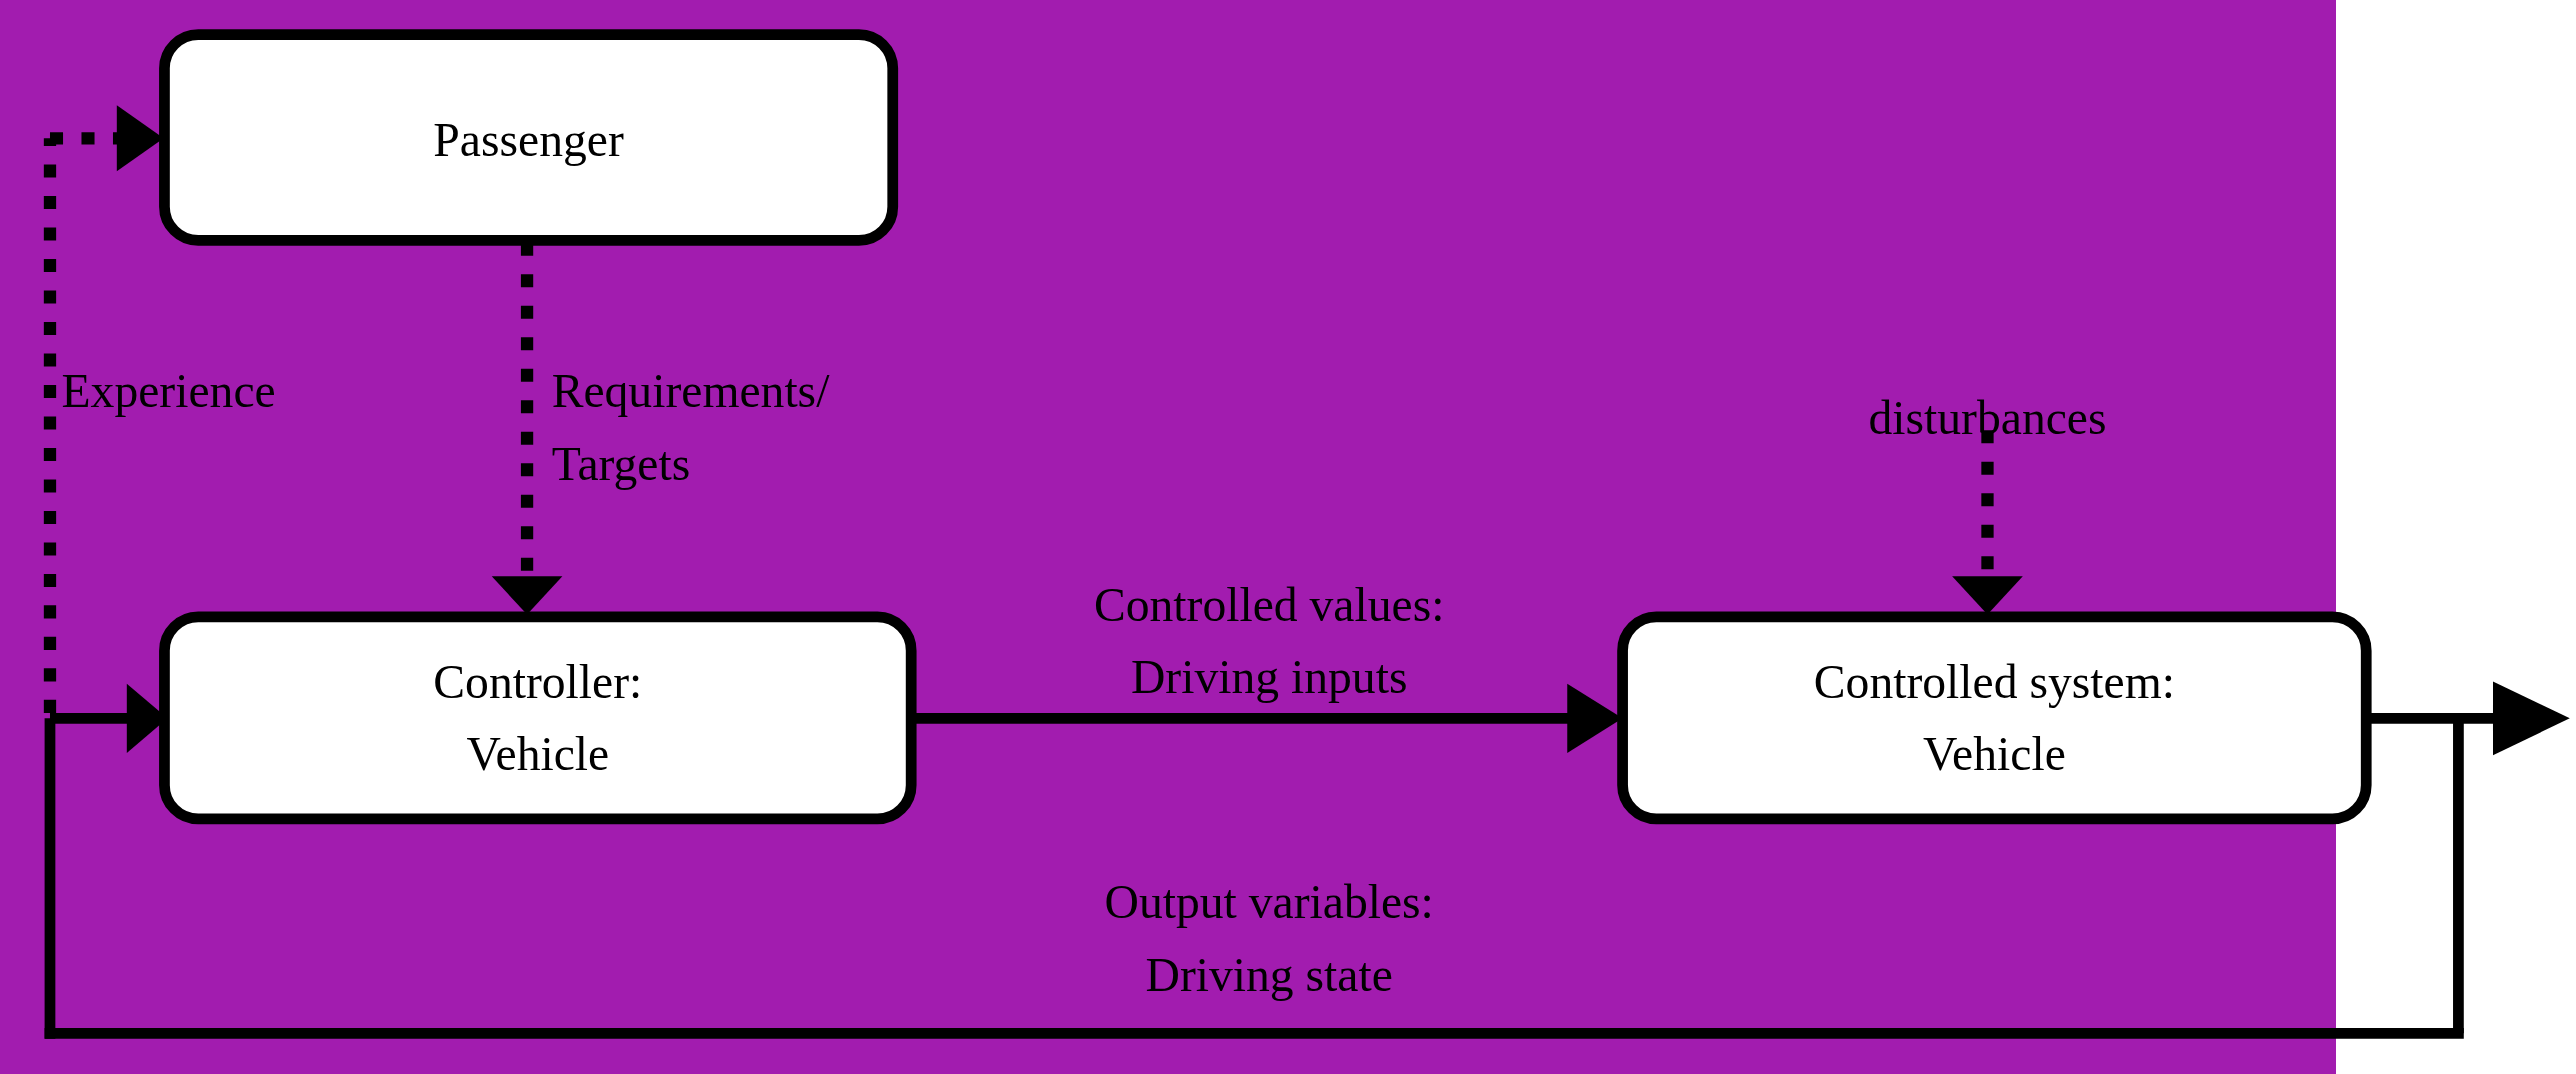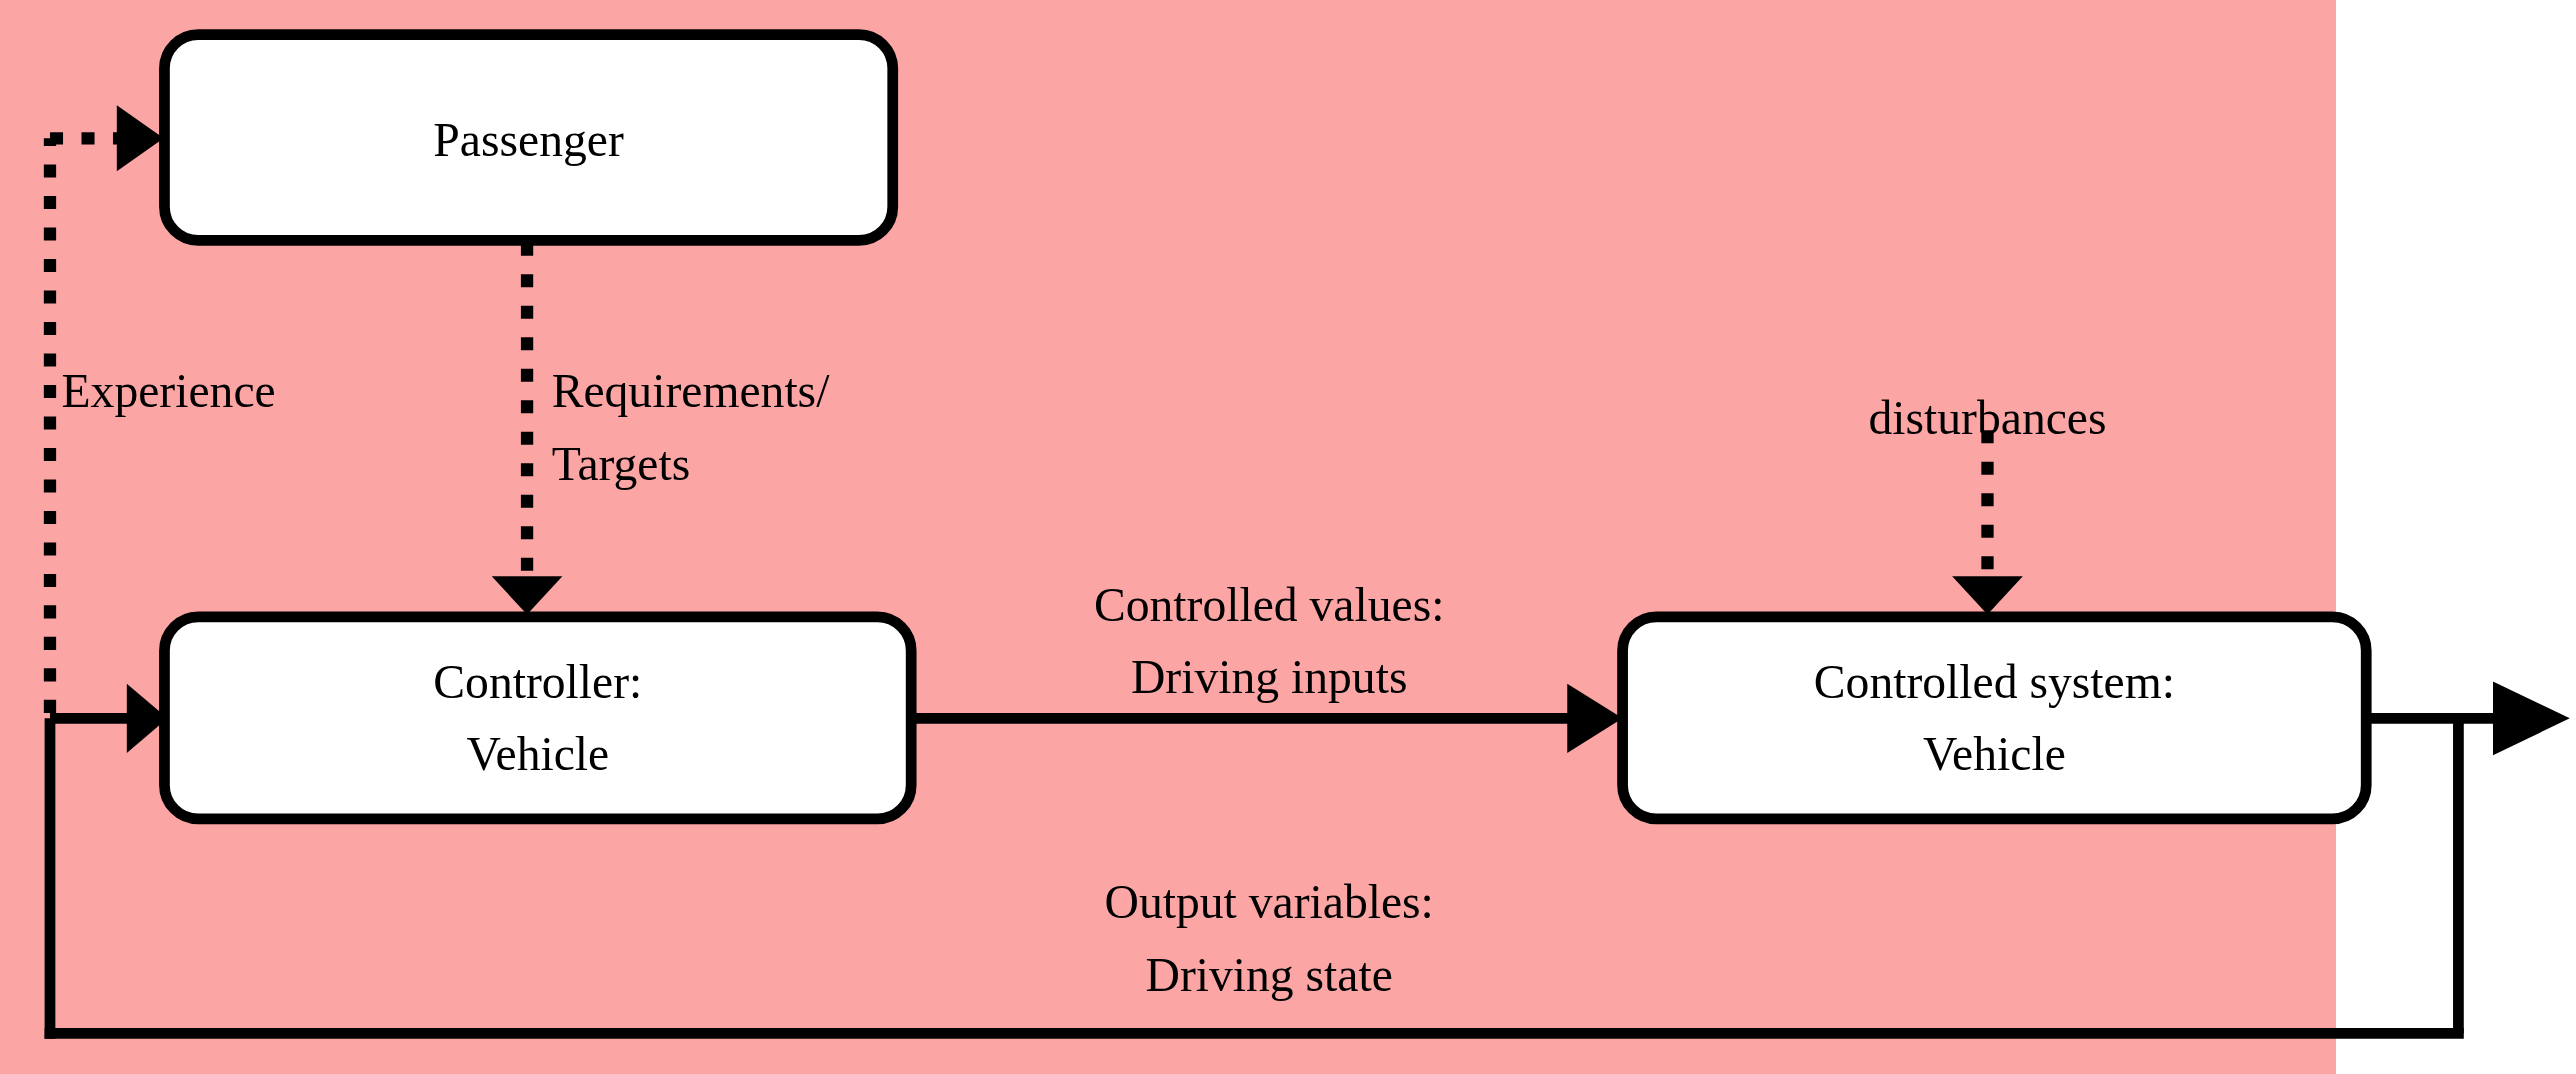--- a/index.html
+++ b/index.html
@@ -10,21 +10,21 @@
   body {
     width: 2576px;
     height: 1074px;
     font-family: "Liberation Serif", "DejaVu Serif", serif;
     overflow: hidden;
   }
   #diagram-root {
     position: relative;
     width: 2336px;
     height: 1074px;
-    background: #fca5a5;
+    background: #a21caf;
   }
   svg.diagram-canvas {
     position: absolute;
     top: 0;
     left: 0;
     width: 2576px;
     height: 1074px;
   }
   .box-shape {
     fill: #ffffff;

